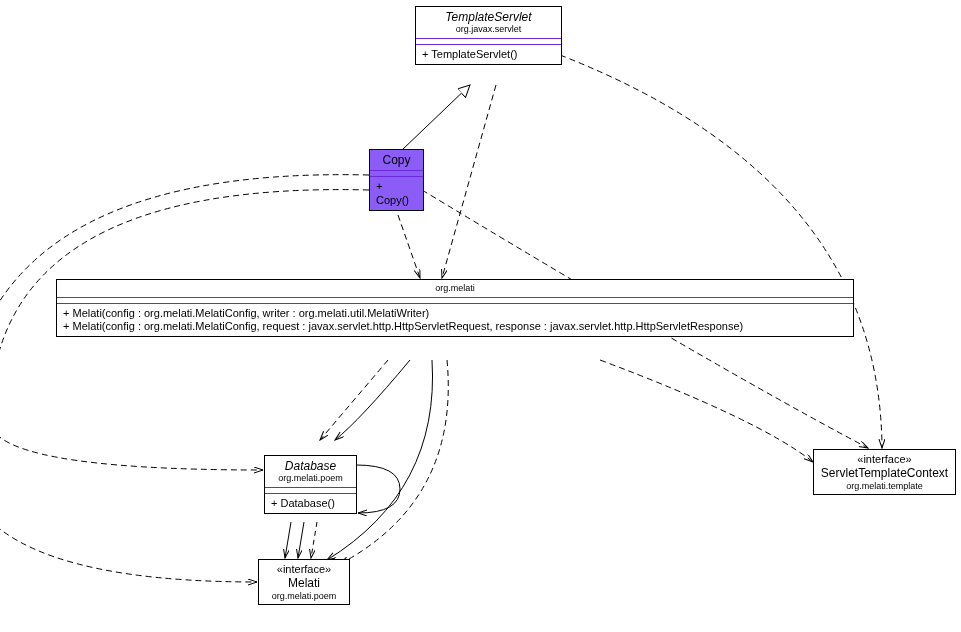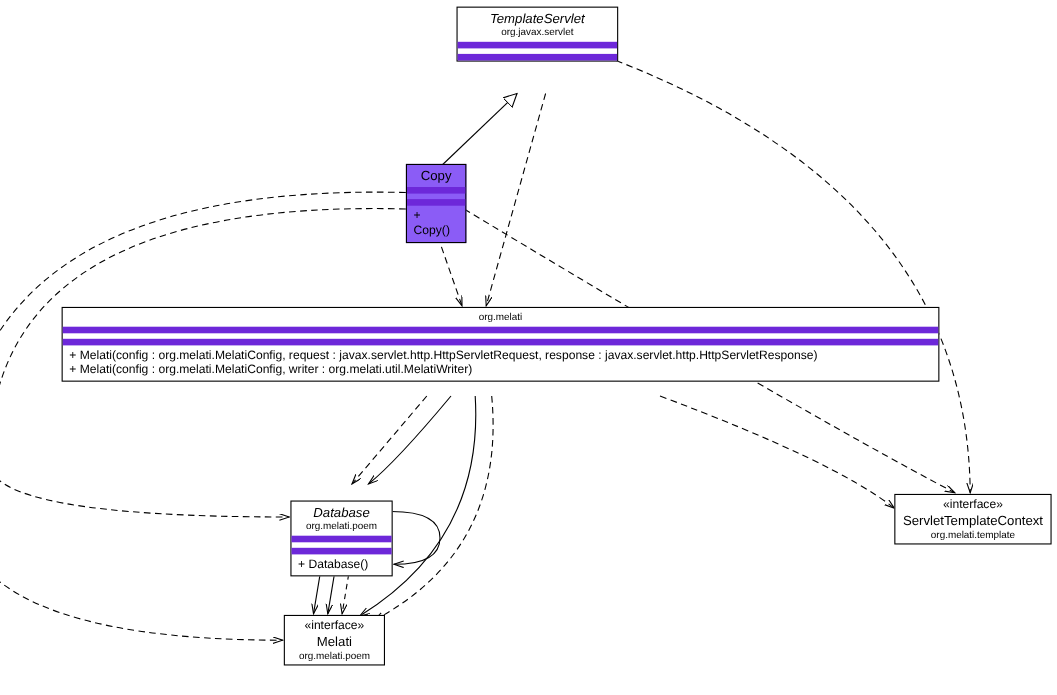--- a/index.html
+++ b/index.html
@@ -14,21 +14,21 @@
   .class-box {
     position: absolute;
     border: 1px solid #000;
     background: #fff;
     font-size: 11px;
   }
   .class-box.hi {
     background: #8b5cf6;
   }
   .compartment {
-    border-bottom: 6px solid #6d28d9;
+    border-bottom: 1px solid #6d28d9;
     padding: 3px 6px;
     text-align: center;
     line-height: 1.2;
   }
   .compartment.empty {
     height: 5px;
     padding: 0;
   }
   .compartment.last {
     border-bottom: none;
@@ -96,40 +96,43 @@
 
   <path d="M 317 522 L 311 558" stroke="#000" fill="none" stroke-dasharray="5 4" marker-end="url(#arrow-dash)"></path>
 </svg>
 
 <div class="class-box" style="left:415px; top:6px; width:145px;">
   <div class="compartment">
     <div class="name italic">TemplateServlet</div>
     <div class="pkg">org.javax.servlet</div>
   </div>
   <div class="compartment empty"></div>
+  <div class="compartment last">
+    <div>+ TemplateServlet()</div>
+  </div>
 </div>
 
 <div class="class-box hi" style="left:369px; top:149px; width:53px;">
   <div class="compartment">
     <div class="name">Copy</div>
   </div>
   <div class="compartment empty"></div>
   <div class="compartment last">
     <div>+ Copy()</div>
   </div>
 </div>
 
 <div class="class-box" style="left:56px; top:279px; width:796px;">
   <div class="compartment">
     <div class="pkg">org.melati</div>
   </div>
   <div class="compartment empty"></div>
   <div class="compartment last">
+    <div>+ Melati(config : org.melati.MelatiConfig, writer : org.melati.util.MelatiWriter)</div>
     <div>+ Melati(config : org.melati.MelatiConfig, request : javax.servlet.http.HttpServletRequest, response : javax.servlet.http.HttpServletResponse)</div>
-    <div>+ Melati(config : org.melati.MelatiConfig, writer : org.melati.util.MelatiWriter)</div>
   </div>
 </div>
 
 <div class="class-box" style="left:264px; top:455px; width:91px;">
   <div class="compartment">
     <div class="name italic">Database</div>
     <div class="pkg">org.melati.poem</div>
   </div>
   <div class="compartment empty"></div>
   <div class="compartment last">

